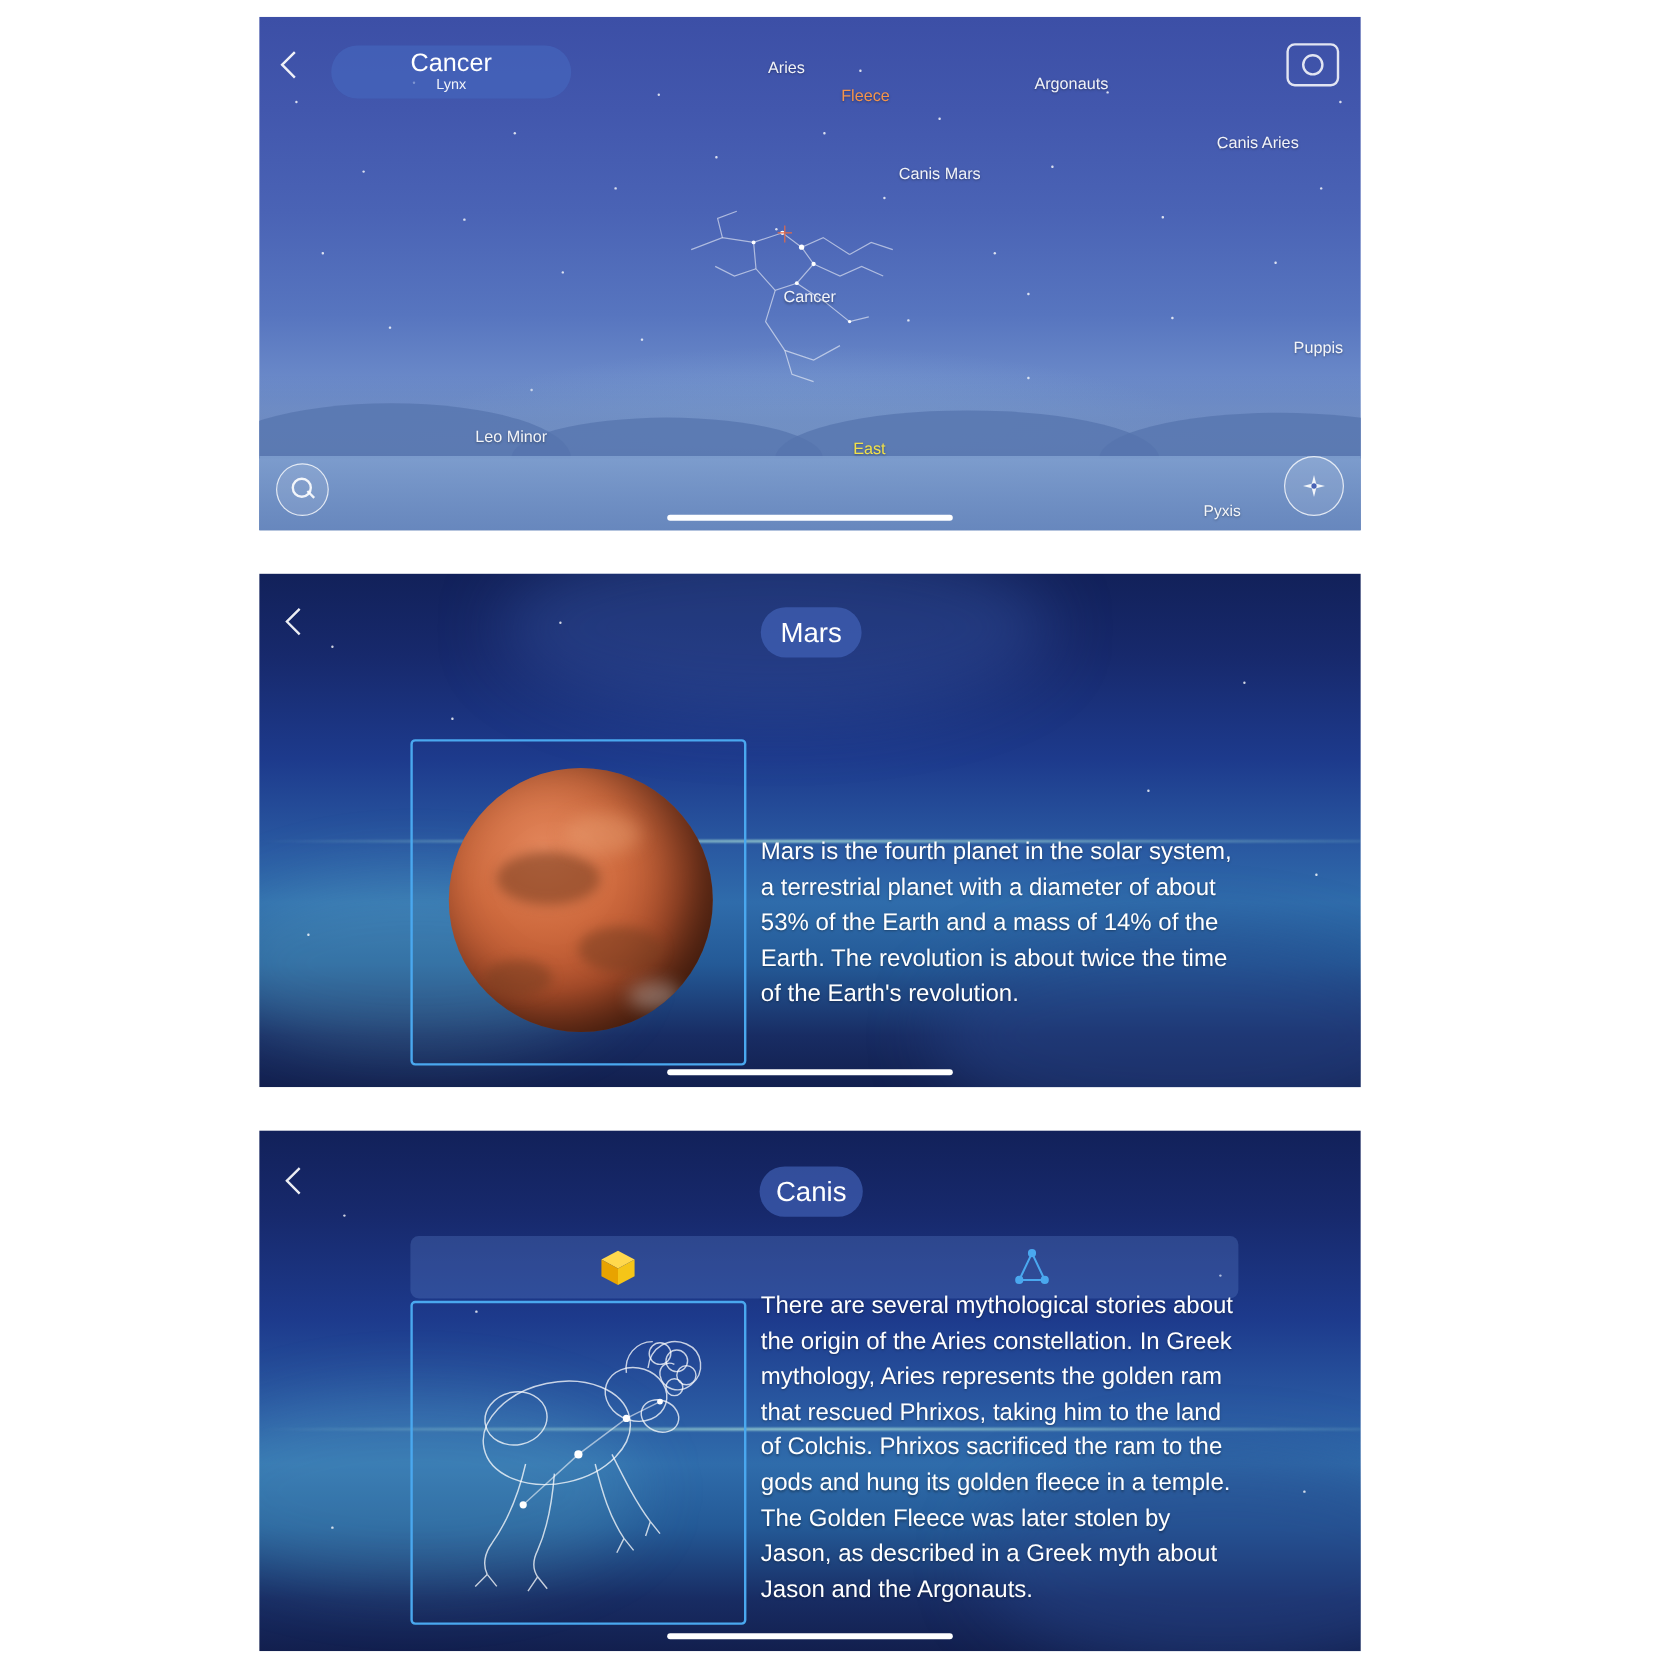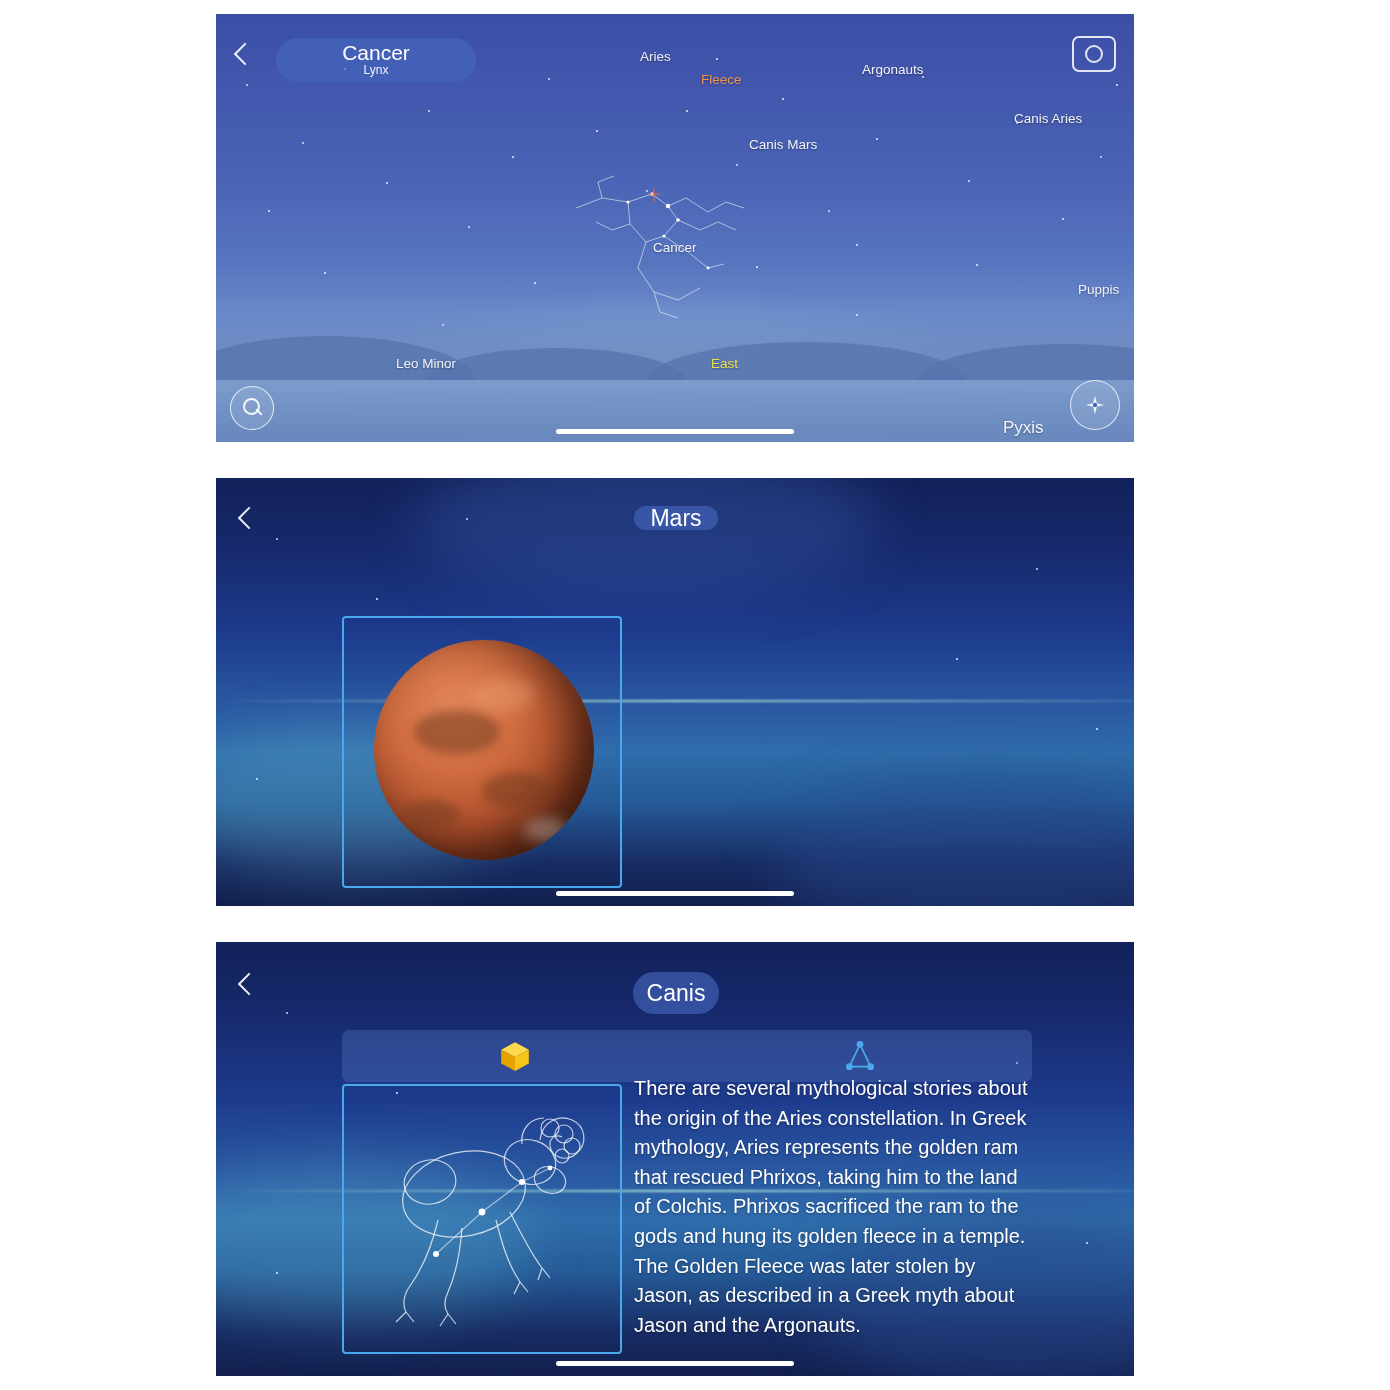--- a/index.html
+++ b/index.html
@@ -117,21 +117,21 @@
   }
   .sky-label {
     position: absolute;
     font-size: 13.5px;
     color: rgba(255,255,255,0.93);
     white-space: nowrap;
     text-shadow: 0 1px 2px rgba(0,0,0,0.35);
   }
   .sky-label.planet { color: #f5944b; }
   .sky-label.dir { color: #f2e14a; }
-  .sky-label.small { font-size: 17px; text-align: center; }
+  .sky-label.small { font-size: 13px; text-align: center; }
 
   .camera-btn {
     position: absolute;
     right: 18px;
     top: 22px;
     width: 40px;
     height: 32px;
     border: 2px solid rgba(255,255,255,0.85);
     border-radius: 7px;
     cursor: pointer;
@@ -333,21 +333,21 @@
     </div>
 
     <div class="sky-label" style="left:424px; top:35px;">Aries</div>
     <div class="sky-label planet" style="left:485px; top:58px;">Fleece</div>
     <div class="sky-label" style="left:646px; top:48px;">Argonauts</div>
     <div class="sky-label" style="left:798px; top:97px;">Canis Aries</div>
     <div class="sky-label" style="left:533px; top:123px;">Canis Mars</div>
     <div class="sky-label" style="left:437px; top:226px;">Cancer</div>
     <div class="sky-label" style="left:862px; top:268px;">Puppis</div>
     <div class="sky-label" style="left:180px; top:342px;">Leo Minor</div>
-    <div class="sky-label dir" style="left:495px; top:342px;">East</div>
+    <div class="sky-label dir" style="left:495px; top:352px;">East</div>
     <div class="sky-label small" style="left:787px; top:404px;">Pyxis</div>
 
     <div class="back-chevron" style="left:14px; top:28px;"></div>
     <div class="title-pill" style="left:60px; top:24px; width:200px; height:44px;">
       <div style="font-size:21px; line-height:20px;">Cancer</div>
       <div style="font-size:12px; line-height:14px; opacity:.92;">Lynx</div>
     </div>
     <div class="camera-btn"></div>
 
     <div class="round-btn search-btn"></div>
@@ -371,34 +371,35 @@
       <div class="star" style="left:60px;  top:60px;  width:2px; height:2px;"></div>
       <div class="star" style="left:160px; top:120px; width:1.5px;height:1.5px;"></div>
       <div class="star" style="left:250px; top:40px;  width:2px; height:2px;"></div>
       <div class="star" style="left:820px; top:90px;  width:2px; height:2px;"></div>
       <div class="star" style="left:740px; top:180px; width:1.5px;height:1.5px;"></div>
       <div class="star" style="left:880px; top:250px; width:1.5px;height:1.5px;"></div>
       <div class="star" style="left:40px;  top:300px; width:1.5px;height:1.5px;"></div>
     </div>
 
     <div class="back-chevron" style="left:18px; top:28px;"></div>
-    <div class="title-pill" style="left:418px; top:28px; width:84px; height:24px;">
+    <div class="title-pill" style="left:418px; top:28px; width:84px; height:42px;">
       <div style="font-size:23px;">Mars</div>
     </div>
 
     <div class="media-frame" style="left:126px; top:138px; width:280px; height:272px;">
       <div class="planet-img" style="left:30px; top:22px; width:220px; height:220px;">
         <div class="planet-splotch" style="left:40px;  top:70px;  width:86px; height:44px;"></div>
         <div class="planet-splotch" style="left:108px; top:132px; width:70px; height:38px;"></div>
         <div class="planet-splotch" style="left:30px;  top:160px; width:56px; height:30px;"></div>
         <div class="planet-light" style="left:96px;  top:38px;  width:64px; height:34px;"></div>
         <div class="planet-light" style="left:150px; top:178px; width:44px; height:24px; background:rgba(255,255,255,0.30);"></div>
       </div>
     </div>
 
+    <div class="body-text" style="left:418px; top:218px; width:400px;">Mars is the fourth planet in the solar system, a terrestrial planet with a diameter of about 53% of the Earth and a mass of 14% of the Earth. The revolution is about twice the time of the Earth's revolution.</div>
 
     <div class="home-indicator" style="bottom:10px;"></div>
   </div>
 
   <div class="screen screen-3">
     <div class="space-bg-2"></div>
     <div class="cloud" style="left:-60px; top:220px; width:380px; height:160px; background:rgba(110,200,220,0.20);"></div>
     <div class="cloud" style="left:600px; top:270px; width:400px; height:180px; background:rgba(40,70,140,0.45);"></div>
     <div class="glow-line" style="top:248px;"></div>
 

